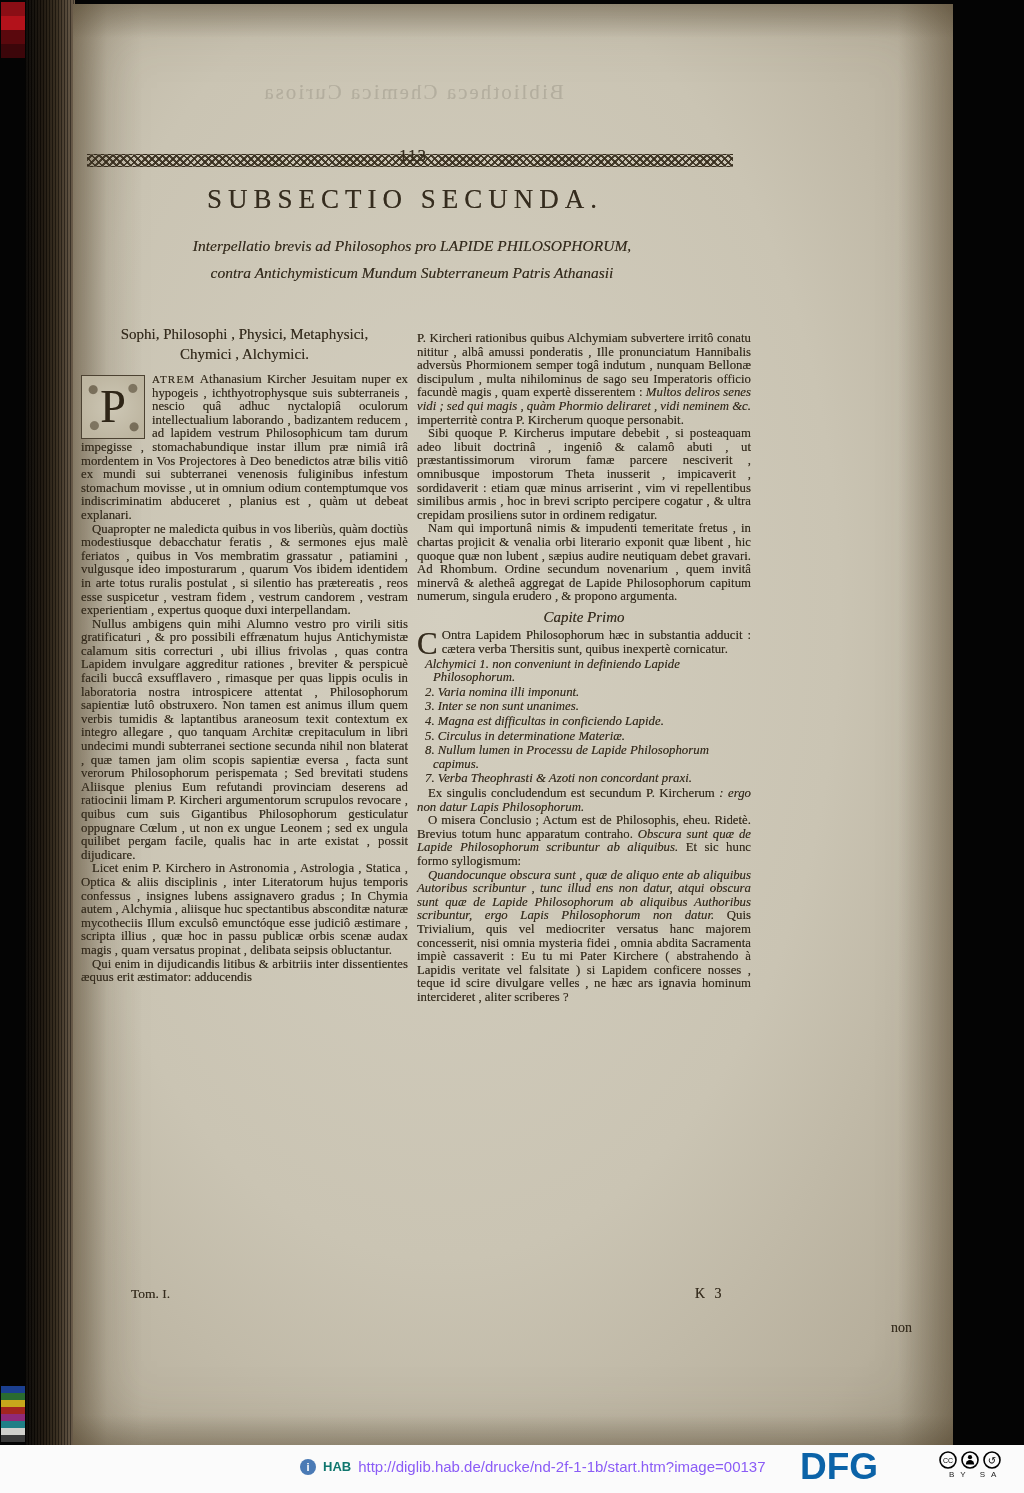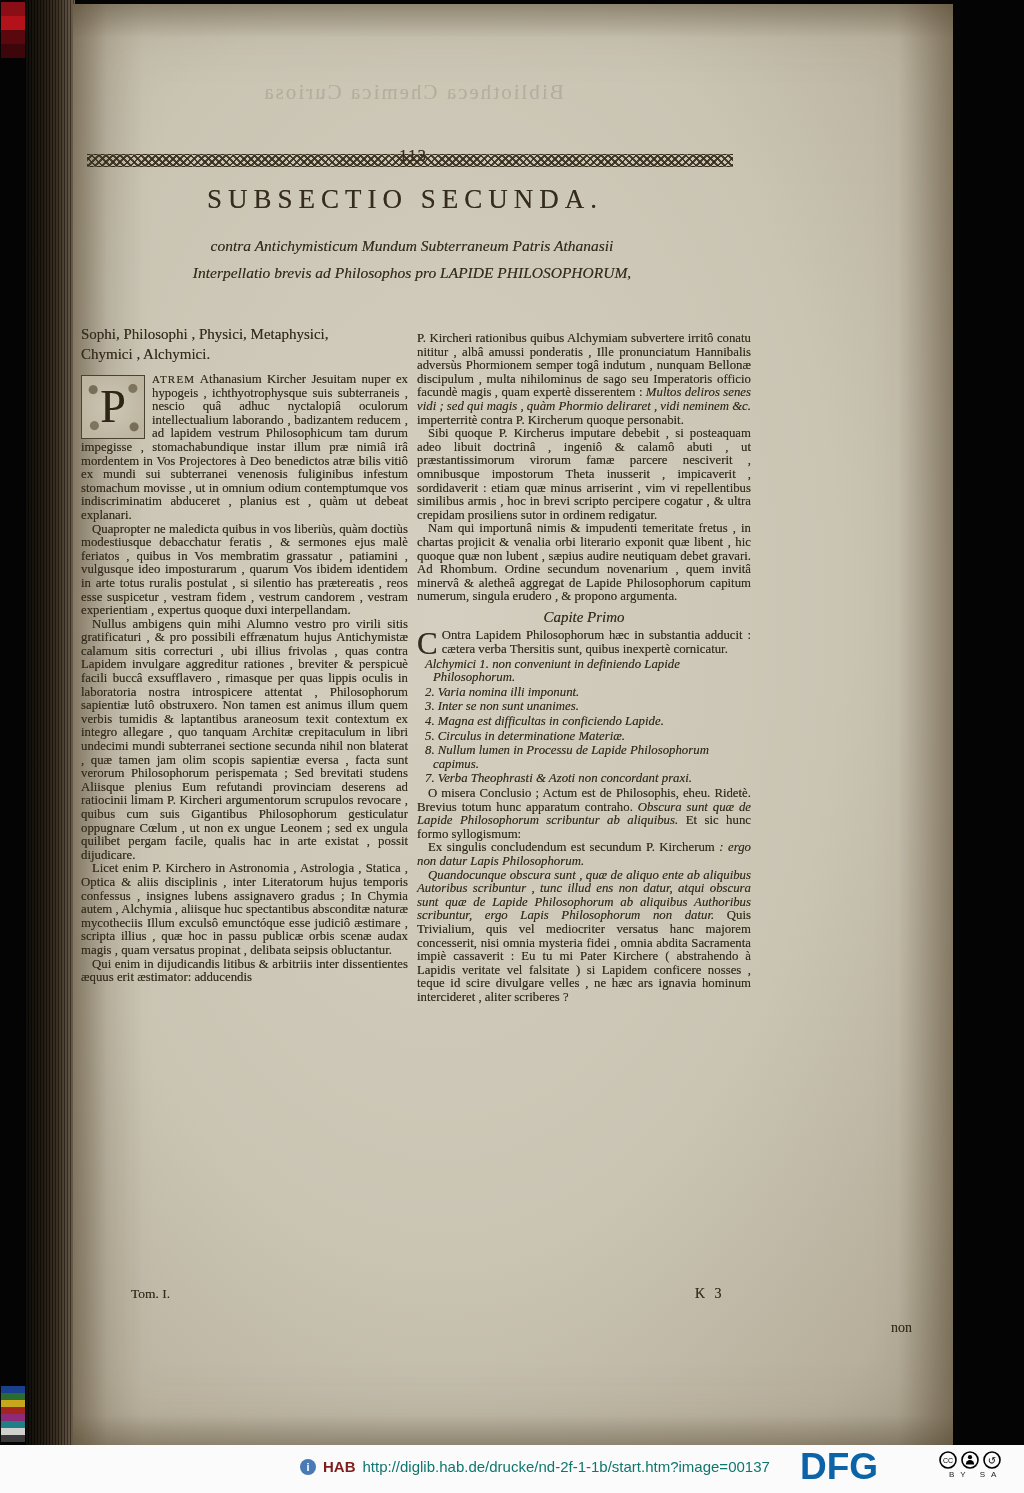--- a/index.html
+++ b/index.html
@@ -62,21 +62,21 @@
   #subtitle { left:8px; top:229px; width:662px; text-align:center;
               font-style:italic; font-size:15.5px; line-height:26.5px; }
 
   
   .col { position:absolute; text-align:justify; font-size:12.8px; line-height:13.6px; }
   .col p { margin:0; }
   .col p.ind { text-indent:11px; }
   #col-left  { left:8px;   top:320px; width:327px; }
   #col-right { left:344px; top:328px; width:334px; }
 
-  .col-heading { font-size:15px; line-height:20px; margin-bottom:9px; text-indent:0; }
+  .col-heading { text-align:center; font-size:15px; line-height:20px; margin-bottom:9px; text-indent:0; }
   .chapter-heading { text-align:center; font-style:italic; font-size:15px; margin:7px 0 5px 0; text-indent:0; }
 
   .dropcap-box {
     float:left; width:64px; height:64px; margin:2px 7px 1px 0;
     border:1px solid #4c4232;
     background:
       radial-gradient(circle at 18% 22%, rgba(60,48,28,.55) 0 4px, rgba(0,0,0,0) 5px),
       radial-gradient(circle at 82% 20%, rgba(60,48,28,.5) 0 4px, rgba(0,0,0,0) 5px),
       radial-gradient(circle at 20% 80%, rgba(60,48,28,.5) 0 4px, rgba(0,0,0,0) 5px),
       radial-gradient(circle at 84% 82%, rgba(60,48,28,.55) 0 4px, rgba(0,0,0,0) 5px),
@@ -95,22 +95,22 @@
   #catchword { left:818px; top:1316px; font-size:14px; }
 
   
   #footer {
     position:absolute; left:0; top:1445px; width:1024px; height:48px;
     background:#fbfbfb; font-family:"Liberation Sans", sans-serif;
   }
   #footer-link { position:absolute; left:300px; top:13px; display:flex; align-items:center; gap:7px; }
   .info-icon { width:16px; height:16px; border-radius:50%; background:#4a7ab5;
                color:#fff; font-size:11px; line-height:16px; text-align:center; font-weight:bold; }
-  #hab-label { color:#7f1d1d; font-size:15px; font-weight:bold; }
-  #hab-url { color:#0f766e; font-size:15px; text-decoration:none; }
+  #hab-label { color:#0f766e; font-size:13px; font-weight:bold; }
+  #hab-url { color:#8b5cf6; font-size:15px; text-decoration:none; }
 
   #dfg { position:absolute; left:800px; top:1px; color:#0b63a8; font-size:37px;
          font-weight:bold; font-family:"Liberation Sans", sans-serif; }
 
   #cc-group { position:absolute; left:925px; top:6px; width:90px; text-align:center; }
   #cc-icons { display:flex; justify-content:center; gap:4px; }
   #cc-caption { font-size:8px; letter-spacing:6px; color:#222; margin-top:1px; padding-left:24px; text-align:left; }
 </style>
 </head>
 <body>
@@ -140,22 +140,22 @@
 
     <div class="abs" id="ghost">Bibliotheca Chemica Curiosa</div>
 
     <div class="abs" id="pagenum">113</div>
 
     <div class="abs" id="ornament"></div>
 
     <h1 class="abs" id="title">SUBSECTIO SECUNDA.</h1>
 
     <div class="abs" id="subtitle">
+      <div>Interpellatio brevis ad Philosophos pro LAPIDE PHILOSOPHORUM,</div>
       <div>contra Antichymisticum Mundum Subterraneum Patris Athanasii</div>
-      <div>Interpellatio brevis ad Philosophos pro LAPIDE PHILOSOPHORUM,</div>
     </div>
 
     <div class="col" id="col-left">
       <div class="col-heading">
         <div>Sophi, Philosophi , Physici, Metaphysici,</div>
         <div>Chymici , Alchymici.</div>
       </div>
       <p>
         <span class="dropcap-box">P</span>
         <span class="smallcaps">ATREM</span><span> Athanasium Kircher Jesuitam nuper ex hypogeis , ichthyotrophysque suis subterraneis , nescio quâ adhuc nyctalopiâ oculorum intellectualium laborando , badizantem reducem , ad lapidem vestrum Philosophicum tam durum impegisse , stomachabundique instar illum præ nimiâ irâ mordentem in Vos Projectores à Deo benedictos atræ bilis vitiô ex mundi sui subterranei venenosis fuliginibus infestum stomachum movisse , ut in omnium odium contemptumque vos indiscriminatim abduceret , planius est , quàm ut debeat explanari.</span>
@@ -183,24 +183,24 @@
         <div class="arg-item">Alchymici 1. non conveniunt in definiendo Lapide Philosophorum.</div>
         <div class="arg-item">2. Varia nomina illi imponunt.</div>
         <div class="arg-item">3. Inter se non sunt unanimes.</div>
         <div class="arg-item">4. Magna est difficultas in conficiendo Lapide.</div>
         <div class="arg-item">5. Circulus in determinatione Materiæ.</div>
         <div class="arg-item">8. Nullum lumen in Processu de Lapide Philosophorum capimus.</div>
         <div class="arg-item">7. Verba Theophrasti &amp; Azoti non concordant praxi.</div>
       </div>
 
       <p class="ind">
+        <span>Ex singulis concludendum est secundum P. Kircherum</span><span class="it"> : ergo non datur Lapis Philosophorum.</span>
+      </p>
+      <p class="ind">
         <span>O misera Conclusio ; Actum est de Philosophis, eheu. Ridetè. Brevius totum hunc apparatum contraho. </span><span class="it">Obscura sunt quæ de Lapide Philosophorum scribuntur ab aliquibus.</span><span> Et sic hunc formo syllogismum:</span>
-      </p>
-      <p class="ind">
-        <span>Ex singulis concludendum est secundum P. Kircherum</span><span class="it"> : ergo non datur Lapis Philosophorum.</span>
       </p>
       <p class="ind">
         <span class="it">Quandocunque obscura sunt , quæ de aliquo ente ab aliquibus Autoribus scribuntur , tunc illud ens non datur, atqui obscura sunt quæ de Lapide Philosophorum ab aliquibus Authoribus scribuntur, ergo Lapis Philosophorum non datur.</span><span> Quis Trivialium, quis vel mediocriter versatus hanc majorem concesserit, nisi omnia mysteria fidei , omnia abdita Sacramenta impiè cassaverit : Eu tu mi Pater Kirchere ( abstrahendo à Lapidis veritate vel falsitate ) si Lapidem conficere nosses , teque id scire divulgare velles , ne hæc ars ignavia hominum intercideret , aliter scriberes ?</span>
       </p>
     </div>
 
     <div class="abs" id="tom">Tom. I.</div>
     <div class="abs" id="k3">K 3</div>
     <div class="abs" id="catchword">non</div>
 

